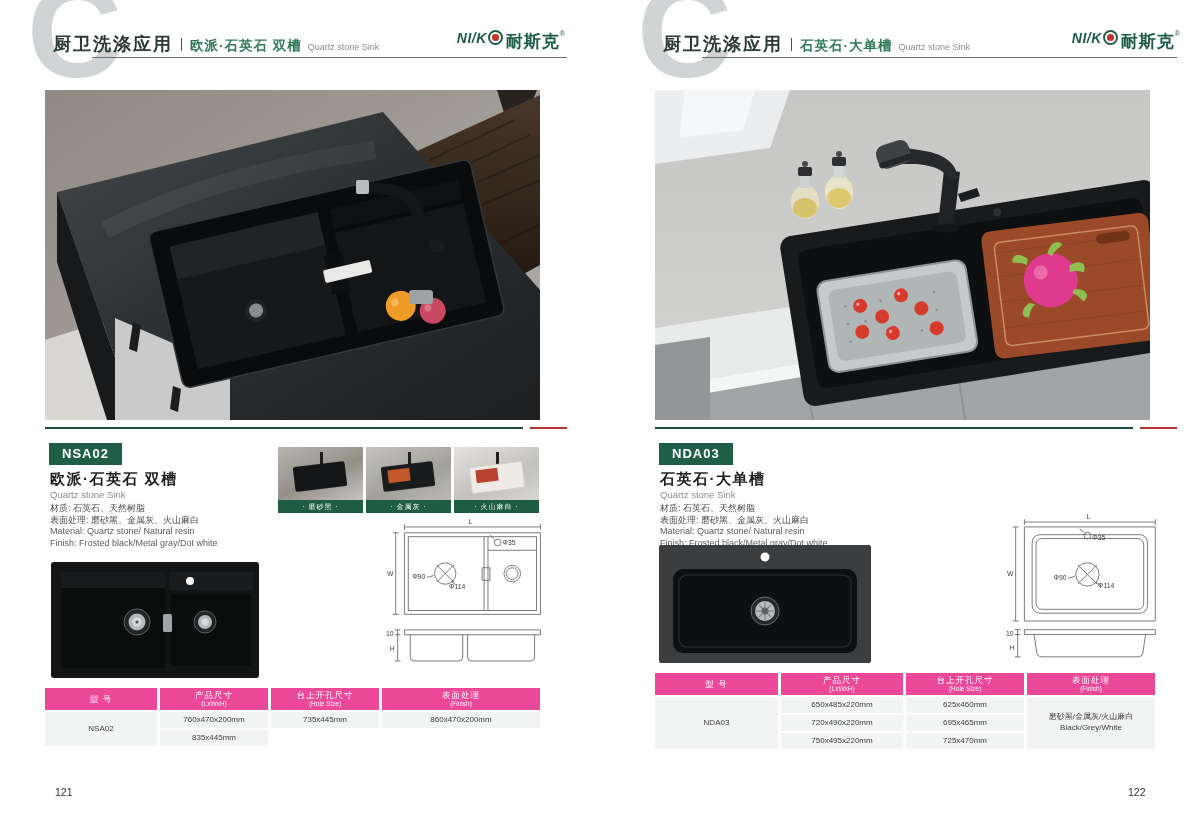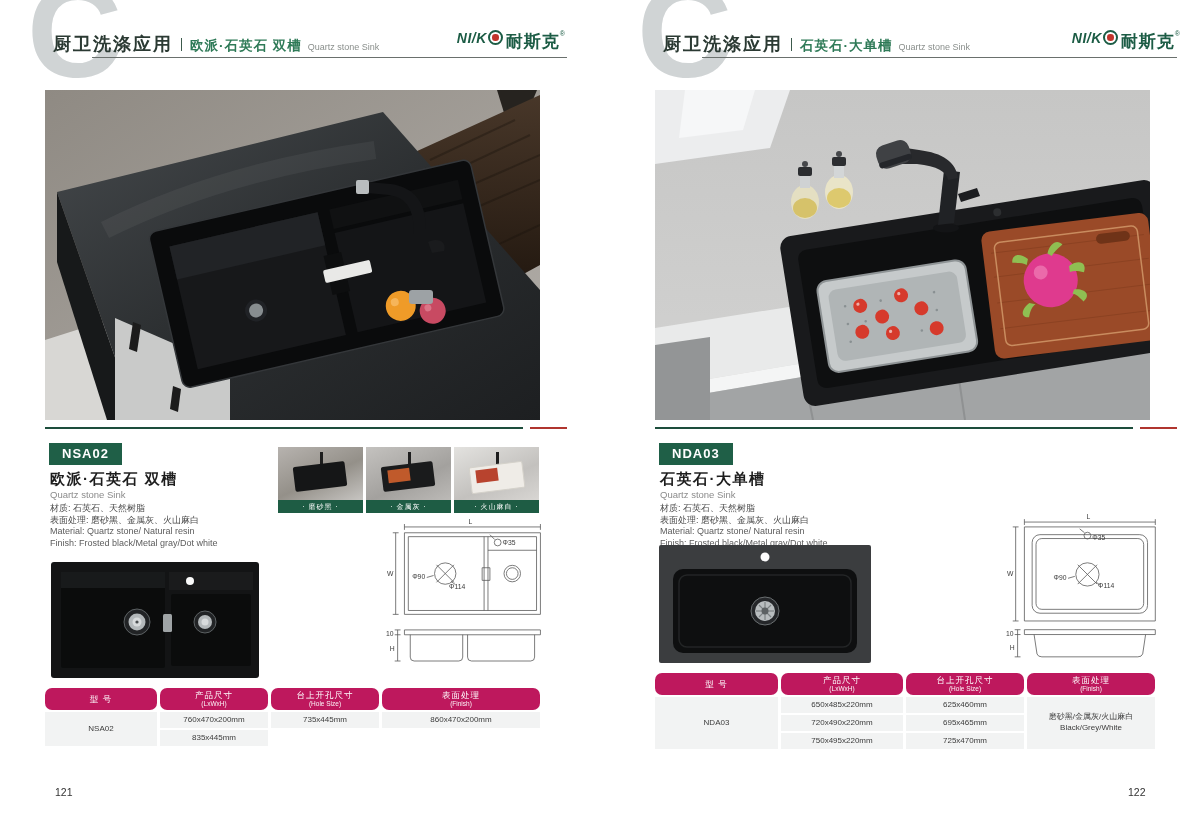--- a/index.html
+++ b/index.html
@@ -59,21 +59,21 @@
   .sw3 .board{background:#b8432e;}
 
   
   .smallimg{position:absolute;left:0;display:block;}
   .draw{position:absolute;display:block;}
   .draw text{font-size:7px;fill:#3a3a3a;font-family:"Liberation Sans",sans-serif;}
   .draw line,.draw rect,.draw circle,.draw path,.draw polyline{vector-effect:non-scaling-stroke;}
 
   
   .spec{position:absolute;left:0;display:grid;gap:2px 3px;background:#fff;}
-  .spec .h{background:#be185d;color:#fff;display:flex;flex-direction:column;align-items:center;justify-content:center;line-height:1.2;text-align:center;border-radius:7px;}
+  .spec .h{background:#ec4899;color:#fff;display:flex;flex-direction:column;align-items:center;justify-content:center;line-height:1.2;text-align:center;}
   .spec .h .cn{font-size:8.5px;letter-spacing:1px;}
   .spec .h .en{font-size:6.5px;opacity:.95;}
   .spec .c{background:#f2f3f3;color:#3c3c3c;font-size:8px;display:flex;flex-direction:column;align-items:center;justify-content:center;text-align:center;line-height:1.35;}
   #tblL{top:688px;grid-template-columns:112px 108px 108px 158px;grid-template-rows:22px 16px 16px;}
   #tblL .model{grid-column:1;grid-row:2 / span 2;}
   #tblL .finish{grid-column:4;grid-row:2 / span 2;}
   #tblR{top:673px;grid-template-columns:123px 122px 118px 128px;grid-template-rows:22px 16px 16px 16px;}
   #tblR .model{grid-column:1;grid-row:2 / span 3;}
   #tblR .finish{grid-column:4;grid-row:2 / span 3;}
 

